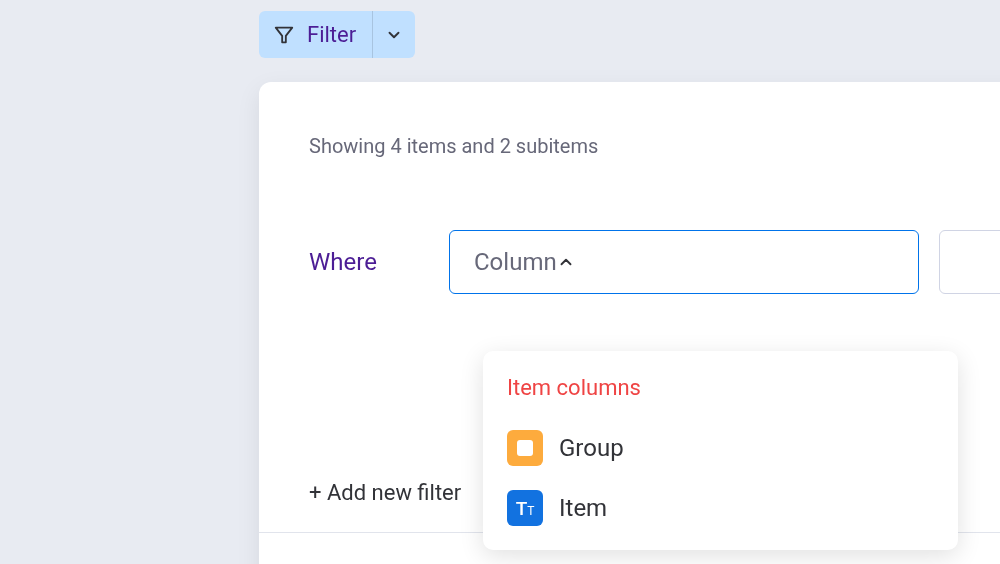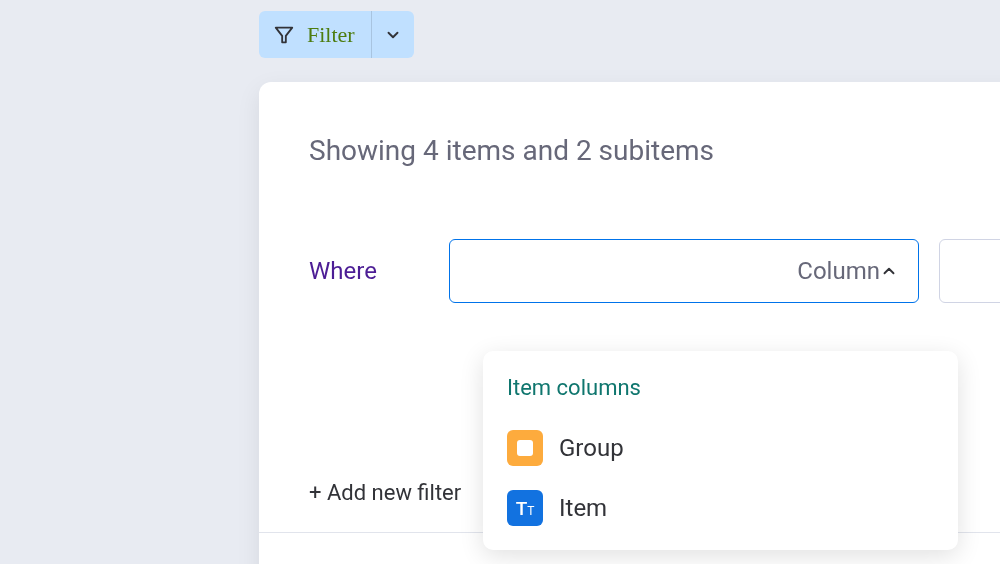--- a/index.html
+++ b/index.html
@@ -38,23 +38,22 @@
 
     .filter-icon {
       width: 22px;
       height: 22px;
       margin-right: 12px;
       color: #323338;
     }
 
     .filter-label {
       font-size: 22px;
-      color: #4d7c0f;
-      font-weight: 400;
-      font-family: Liberation Serif, serif;
+      color: #4c1d95;
+      font-weight: 400;
     }
 
     .filter-divider {
       width: 1px;
       height: 100%;
       background: rgba(0,0,0,0.12);
     }
 
     .filter-chevron {
       padding: 0 12px;
@@ -83,21 +82,21 @@
       padding: 52px 50px 0 50px;
     }
 
     .panel-title {
       font-size: 28px;
       font-weight: 700;
       color: #323338;
     }
 
     .panel-subtitle {
-      font-size: 28px;
+      font-size: 20px;
       color: #676879;
       font-weight: 400;
     }
 
     .filter-row {
       display: flex;
       align-items: center;
       padding: 72px 50px 0 50px;
       gap: 20px;
     }
@@ -109,21 +108,21 @@
       font-weight: 400;
     }
 
     .column-select {
       flex: 0 0 470px;
       height: 64px;
       border: 1.5px solid #0073ea;
       border-radius: 6px;
       display: flex;
       align-items: center;
-      justify-content: flex-end;
+      justify-content: flex-start;
       padding: 0 20px 0 24px;
       cursor: pointer;
       background: #fff;
     }
 
     .column-select-label {
       font-size: 24px;
       color: #676879;
     }
 
@@ -147,21 +146,21 @@
       top: 351px;
       width: 475px;
       background: #fff;
       border-radius: 10px;
       box-shadow: 0 6px 24px rgba(0,0,0,0.12);
       padding: 24px 0 12px 0;
     }
 
     .dropdown-section-title {
       font-size: 22px;
-      color: #0f766e;
+      color: #ef4444;
       padding: 0 24px 18px 24px;
       font-weight: 400;
     }
 
     .dropdown-item {
       display: flex;
       align-items: center;
       padding: 12px 24px;
       cursor: pointer;
       gap: 16px;

